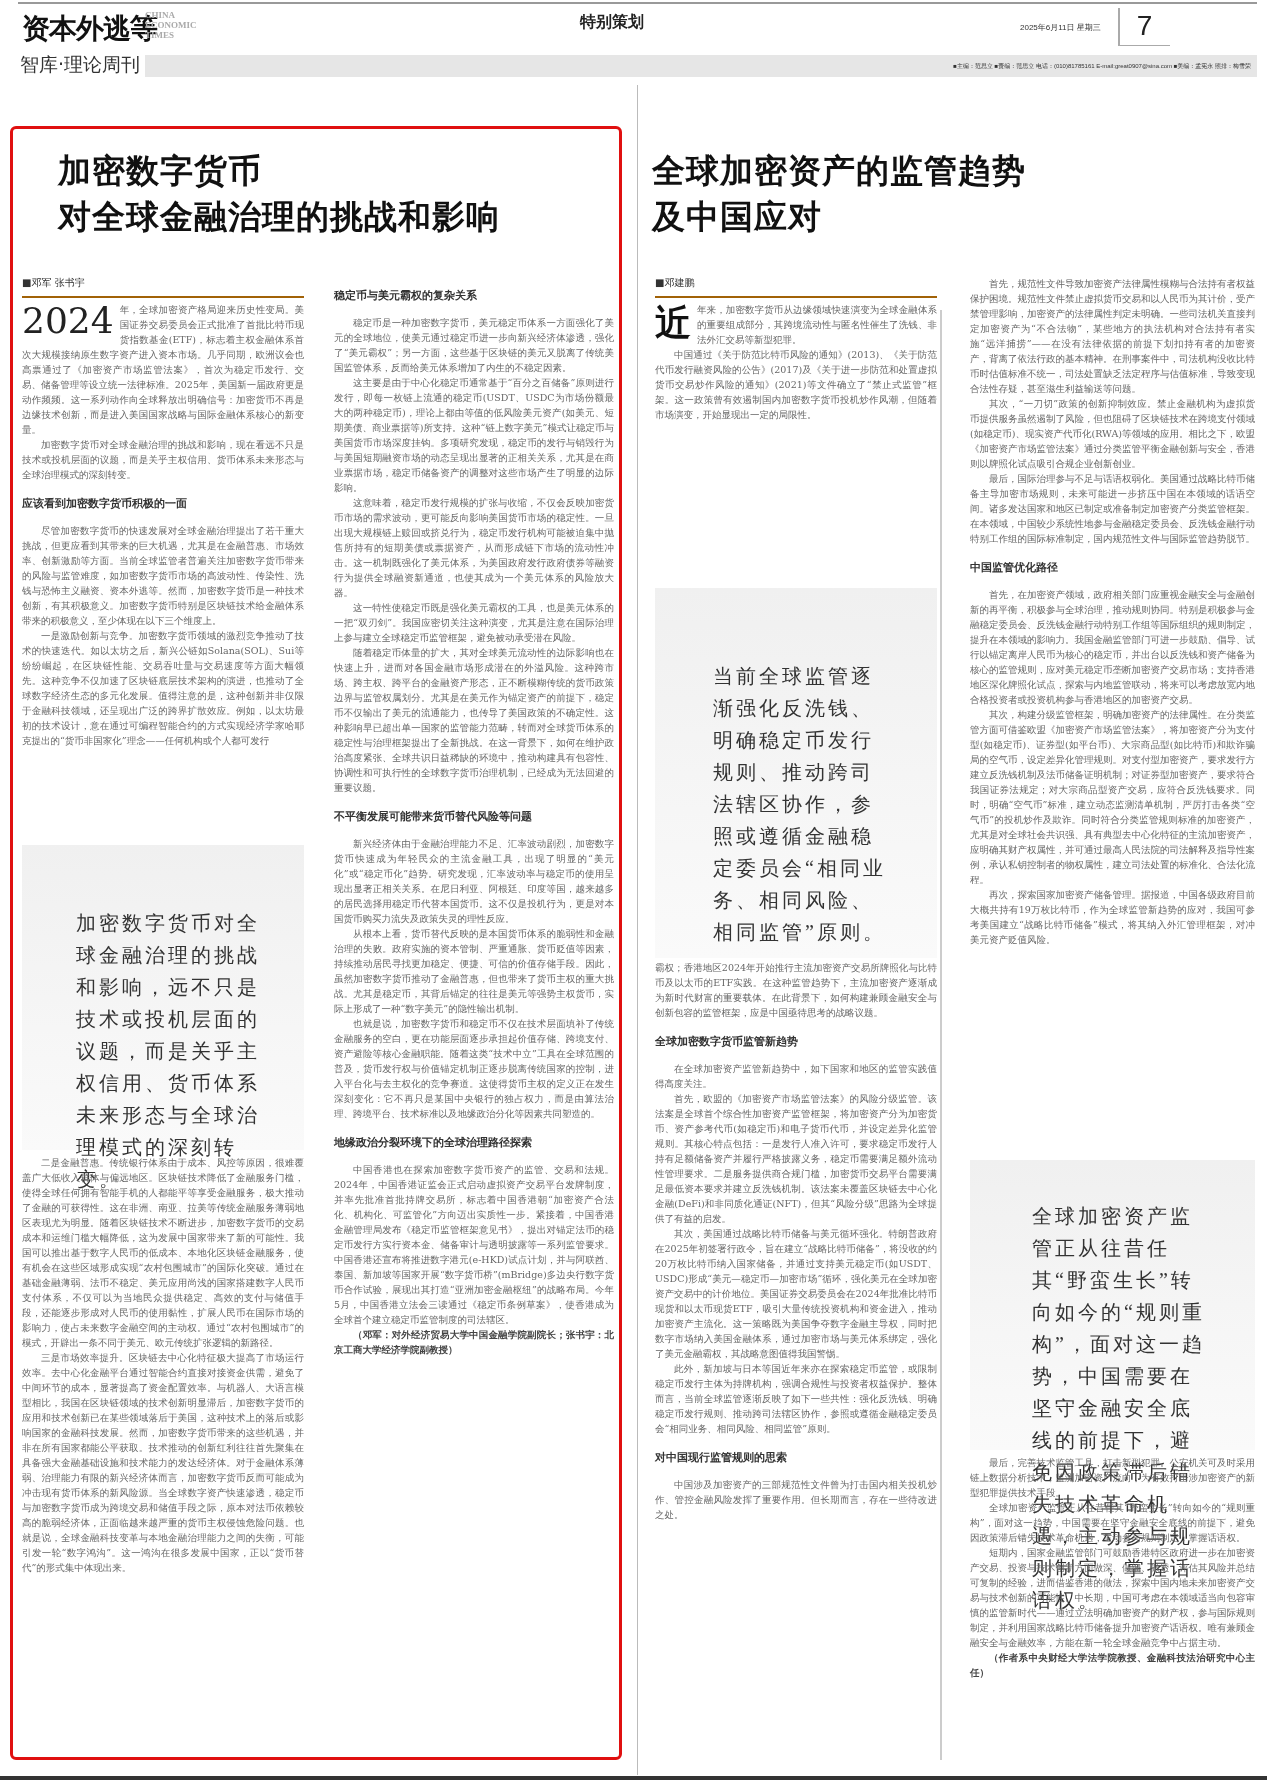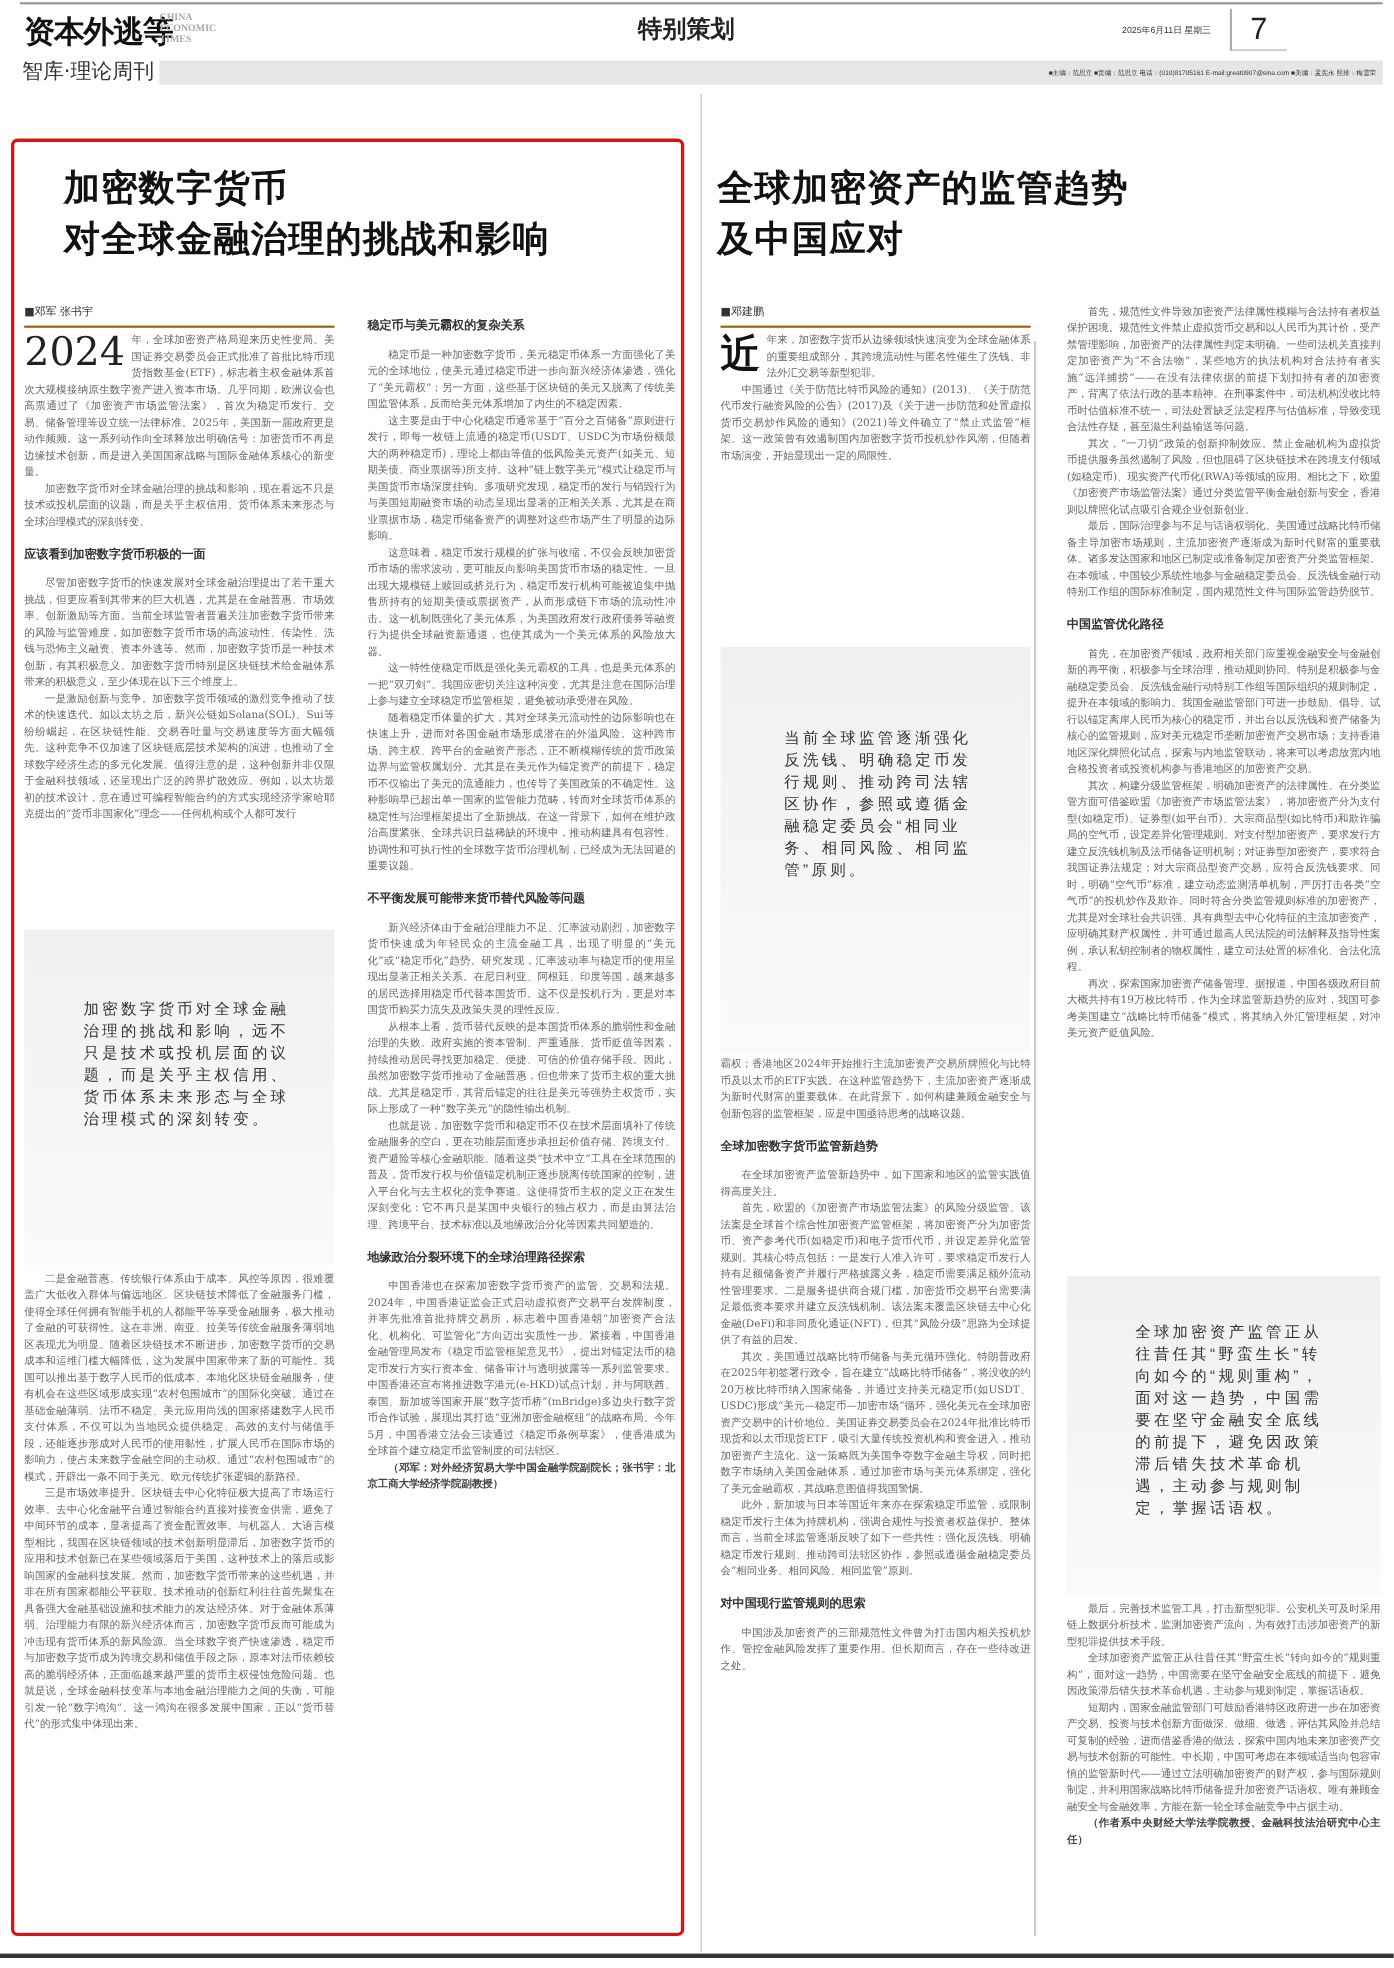--- a/index.html
+++ b/index.html
@@ -2,37 +2,37 @@
 <html><head>
 <meta charset="utf-8">
 <style>
 *{box-sizing:border-box;margin:0;padding:0}
 body{width:1267px;height:1789px;background:#fff;font-family:"DejaVu Serif",serif;color:#333;position:relative;overflow:hidden}
 .masthead{position:absolute;left:0;top:0;width:1267px;height:80px}
 .topline{position:absolute;left:18px;right:10px;top:2px;height:2px;background:#999}
 .logo{position:absolute;left:22px;top:10px;font-size:28px;font-weight:bold;color:#111;font-family:"DejaVu Serif",serif;letter-spacing:-1px}
 .logo-en{position:absolute;left:145px;top:10px;font-size:9px;line-height:10px;color:#aaa;font-family:"Liberation Serif",serif;font-weight:bold}
 .subbrand{position:absolute;left:20px;top:52px;font-size:19px;color:#333;font-family:"DejaVu Sans",sans-serif}
-.section{position:absolute;left:580px;top:12px;font-size:22px;font-weight:bold;color:#222}
+.section{position:absolute;left:580px;top:12px;font-size:16px;font-weight:bold;color:#222}
 .date{position:absolute;left:1020px;top:22px;font-size:8px;color:#333;font-family:"Liberation Sans",sans-serif}
 .pagebox{position:absolute;left:1118px;top:8px;width:52px;height:38px;border:1px solid #aaa;border-right:none;border-top:none;font-size:28px;font-family:"Liberation Sans",sans-serif;text-align:center;line-height:36px;color:#222}
 .pagebox:before{content:"";position:absolute;left:0;top:0;width:1px;height:38px;background:#aaa}
 .greybar{position:absolute;left:145px;top:55px;right:10px;height:22px;background:#e6e6e6}
 .credits{position:absolute;right:16px;top:62px;font-size:6px;color:#333;font-family:"Liberation Sans",sans-serif}
 .divider{position:absolute;left:637px;top:85px;width:1px;height:1690px;background:#bbb}
 .redbox{position:absolute;left:10px;top:126px;width:612px;height:1634px;border:3px solid #e01010;border-radius:6px}
 .title{position:absolute;font-size:33px;font-weight:bold;color:#111;line-height:46px;letter-spacing:1px}
 .byline{position:absolute;font-size:10px;font-weight:normal;color:#333;padding-bottom:6px;border-bottom:2px solid #a16207;font-family:"DejaVu Sans",sans-serif}
 .col{position:absolute;font-size:9.5px;line-height:15px;color:#666;text-align:justify}
 .col p{text-indent:2em}
 .col p.noindent{text-indent:0}
 .h2{font-size:11px;font-weight:bold;color:#333;margin:14px 0 12px;font-family:"DejaVu Sans",sans-serif;text-indent:0 !important}
 .drop{float:left;font-size:36px;line-height:38px;color:#222;margin-right:6px;font-weight:normal}
 .dropb{float:left;font-size:36px;line-height:40px;color:#111;margin-right:6px;font-weight:bold}
-.quote{position:absolute;background:linear-gradient(#f0f0f0,#fafafa);font-family:Liberation Sans, sans-serif;font-size:14px;line-height:20px;color:#333;letter-spacing:3px}
+.quote{position:absolute;background:linear-gradient(#f0f0f0,#fafafa);font-family:Liberation Serif, serif;font-size:20px;line-height:32px;color:#333;letter-spacing:3px}
 .quote span{position:absolute}
 .vline{position:absolute;width:2px;background:#ccc}
 .author-note{font-weight:bold;color:#444;font-family:"DejaVu Sans",sans-serif}
 .bottomline{position:absolute;left:0;right:0;top:1776px;height:4px;background:#333}
 </style>
 </head>
 <body>
 
 <div class="masthead">
   <div class="topline"></div>
@@ -114,21 +114,21 @@
   <p>首先，欧盟的《加密资产市场监管法案》的风险分级监管。该法案是全球首个综合性加密资产监管框架，将加密资产分为加密货币、资产参考代币(如稳定币)和电子货币代币，并设定差异化监管规则。其核心特点包括：一是发行人准入许可，要求稳定币发行人持有足额储备资产并履行严格披露义务，稳定币需要满足额外流动性管理要求。二是服务提供商合规门槛，加密货币交易平台需要满足最低资本要求并建立反洗钱机制。该法案未覆盖区块链去中心化金融(DeFi)和非同质化通证(NFT)，但其“风险分级”思路为全球提供了有益的启发。</p>
   <p>其次，美国通过战略比特币储备与美元循环强化。特朗普政府在2025年初签署行政令，旨在建立“战略比特币储备”，将没收的约20万枚比特币纳入国家储备，并通过支持美元稳定币(如USDT、USDC)形成“美元—稳定币—加密市场”循环，强化美元在全球加密资产交易中的计价地位。美国证券交易委员会在2024年批准比特币现货和以太币现货ETF，吸引大量传统投资机构和资金进入，推动加密资产主流化。这一策略既为美国争夺数字金融主导权，同时把数字市场纳入美国金融体系，通过加密市场与美元体系绑定，强化了美元金融霸权，其战略意图值得我国警惕。</p>
   <p>此外，新加坡与日本等国近年来亦在探索稳定币监管，或限制稳定币发行主体为持牌机构，强调合规性与投资者权益保护。整体而言，当前全球监管逐渐反映了如下一些共性：强化反洗钱、明确稳定币发行规则、推动跨司法辖区协作，参照或遵循金融稳定委员会“相同业务、相同风险、相同监管”原则。</p>
   <div class="h2">对中国现行监管规则的思索</div>
   <p>中国涉及加密资产的三部规范性文件曾为打击国内相关投机炒作、管控金融风险发挥了重要作用。但长期而言，存在一些待改进之处。</p>
 </div>
 
 <div class="col" style="left:970px;top:276px;width:285px">
   <p>首先，规范性文件导致加密资产法律属性模糊与合法持有者权益保护困境。规范性文件禁止虚拟货币交易和以人民币为其计价，受产禁管理影响，加密资产的法律属性判定未明确。一些司法机关直接判定加密资产为“不合法物”，某些地方的执法机构对合法持有者实施“远洋捕捞”——在没有法律依据的前提下划扣持有者的加密资产，背离了依法行政的基本精神。在刑事案件中，司法机构没收比特币时估值标准不统一，司法处置缺乏法定程序与估值标准，导致变现合法性存疑，甚至滋生利益输送等问题。</p>
   <p>其次，“一刀切”政策的创新抑制效应。禁止金融机构为虚拟货币提供服务虽然遏制了风险，但也阻碍了区块链技术在跨境支付领域(如稳定币)、现实资产代币化(RWA)等领域的应用。相比之下，欧盟《加密资产市场监管法案》通过分类监管平衡金融创新与安全，香港则以牌照化试点吸引合规企业创新创业。</p>
-  <p>最后，国际治理参与不足与话语权弱化。美国通过战略比特币储备主导加密市场规则，主流加密资产逐渐成为新时代财富的重要载体。诸多发达国家和地区已制定或准备制定加密资产分类监管框架。在本领域，中国较少系统性地参与金融稳定委员会、反洗钱金融行动特别工作组的国际标准制定，国内规范性文件与国际监管趋势脱节。</p>
+  <p>最后，国际治理参与不足与话语权弱化。美国通过战略比特币储备主导加密市场规则，未来可能进一步挤压中国在本领域的话语空间。诸多发达国家和地区已制定或准备制定加密资产分类监管框架。在本领域，中国较少系统性地参与金融稳定委员会、反洗钱金融行动特别工作组的国际标准制定，国内规范性文件与国际监管趋势脱节。</p>
   <div class="h2">中国监管优化路径</div>
   <p>首先，在加密资产领域，政府相关部门应重视金融安全与金融创新的再平衡，积极参与全球治理，推动规则协同。特别是积极参与金融稳定委员会、反洗钱金融行动特别工作组等国际组织的规则制定，提升在本领域的影响力。我国金融监管部门可进一步鼓励、倡导、试行以锚定离岸人民币为核心的稳定币，并出台以反洗钱和资产储备为核心的监管规则，应对美元稳定币垄断加密资产交易市场；支持香港地区深化牌照化试点，探索与内地监管联动，将来可以考虑放宽内地合格投资者或投资机构参与香港地区的加密资产交易。</p>
   <p>其次，构建分级监管框架，明确加密资产的法律属性。在分类监管方面可借鉴欧盟《加密资产市场监管法案》，将加密资产分为支付型(如稳定币)、证券型(如平台币)、大宗商品型(如比特币)和欺诈骗局的空气币，设定差异化管理规则。对支付型加密资产，要求发行方建立反洗钱机制及法币储备证明机制；对证券型加密资产，要求符合我国证券法规定；对大宗商品型资产交易，应符合反洗钱要求。同时，明确“空气币”标准，建立动态监测清单机制，严厉打击各类“空气币”的投机炒作及欺诈。同时符合分类监管规则标准的加密资产，尤其是对全球社会共识强、具有典型去中心化特征的主流加密资产，应明确其财产权属性，并可通过最高人民法院的司法解释及指导性案例，承认私钥控制者的物权属性，建立司法处置的标准化、合法化流程。</p>
   <p>再次，探索国家加密资产储备管理。据报道，中国各级政府目前大概共持有19万枚比特币，作为全球监管新趋势的应对，我国可参考美国建立“战略比特币储备”模式，将其纳入外汇管理框架，对冲美元资产贬值风险。</p>
 </div>
 
 <div class="quote" style="left:970px;top:1160px;width:285px;height:290px">
   <span style="left:62px;top:40px;width:175px">全球加密资产监管正从往昔任其“野蛮生长”转向如今的“规则重构”，面对这一趋势，中国需要在坚守金融安全底线的前提下，避免因政策滞后错失技术革命机遇，主动参与规则制定，掌握话语权。</span>
 </div>
 

